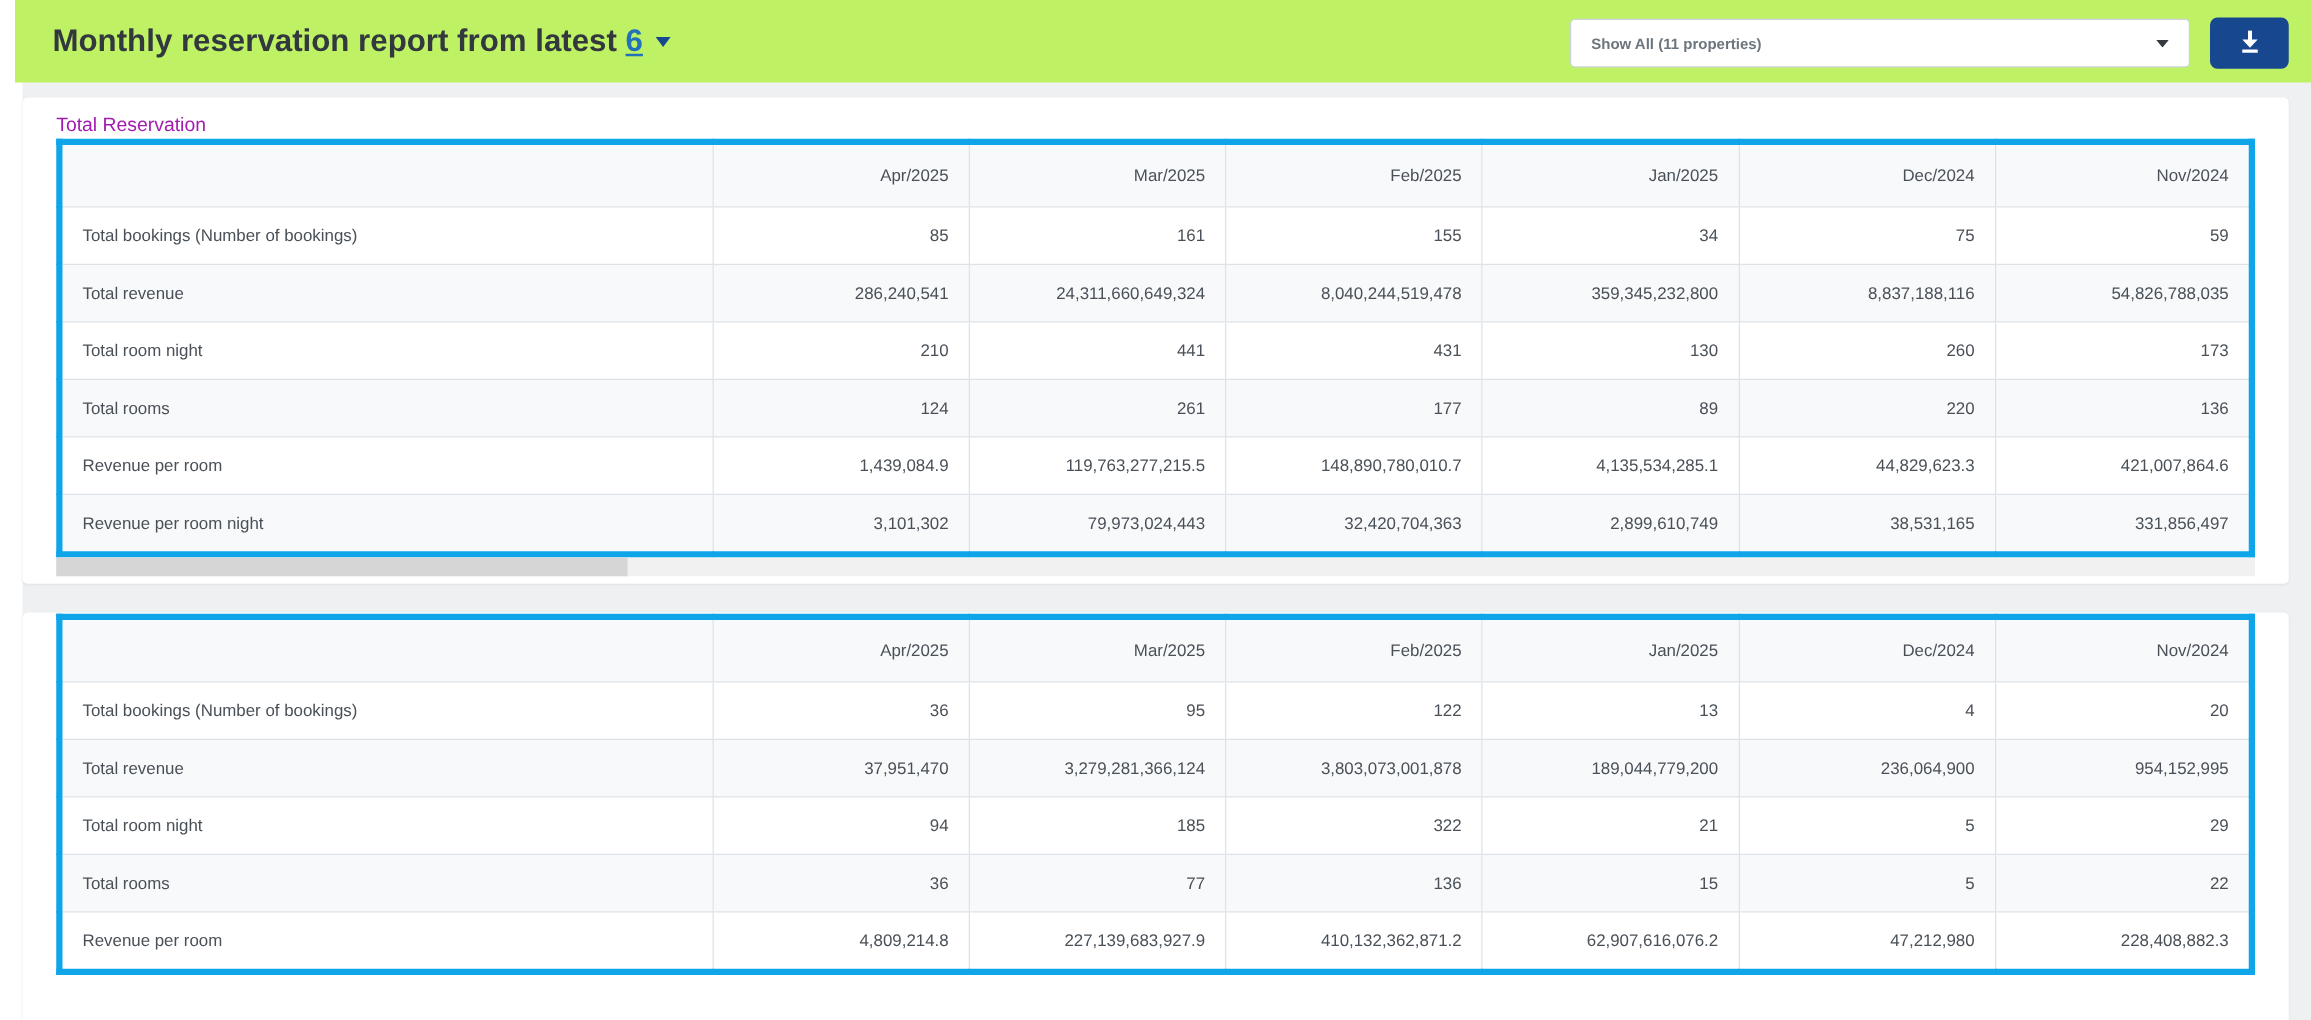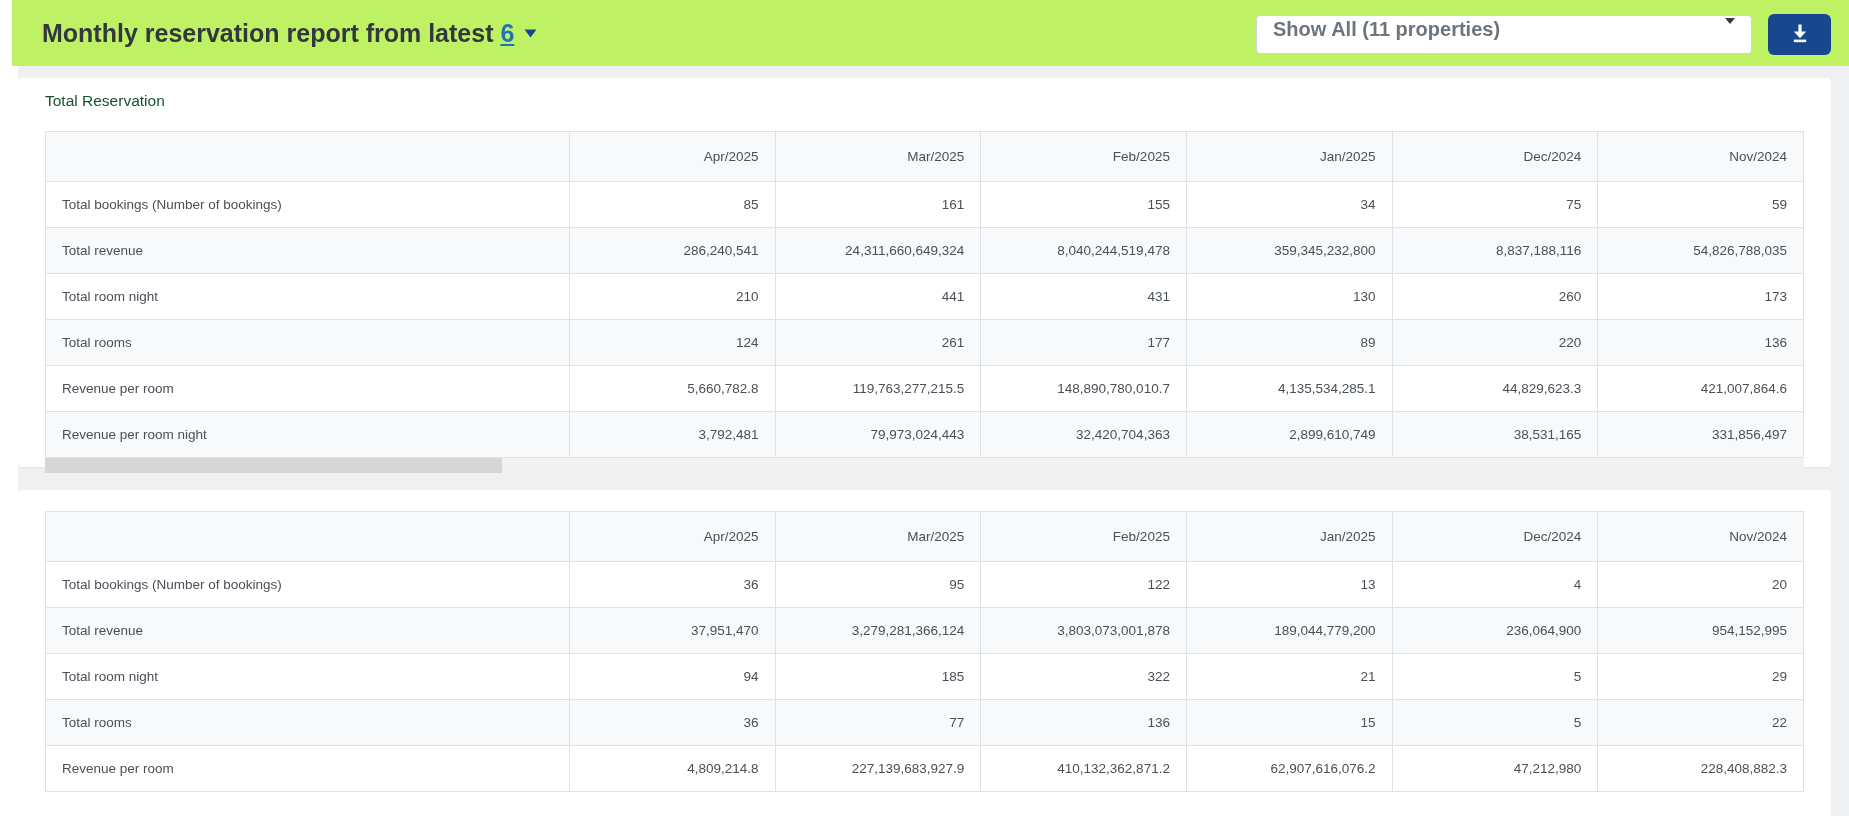--- a/index.html
+++ b/index.html
@@ -35,23 +35,23 @@
     text-decoration: underline;
     cursor: pointer;
   }
   .title-caret { margin-left: 10px; display: inline-flex; align-items: center; }
   .select-box {
     position: absolute; left: 1244px; top: 15px;
     width: 496px; height: 39px;
     background: #ffffff;
     border: 1px solid #ced4da;
     border-radius: 4px;
-    display: flex; align-items: flex-start;
-    padding: 2px 16px;
-    font-size: 20px; color: #6c757d;
+    display: flex; align-items: center;
+    padding: 16px 16px;
+    font-size: 12px; color: #6c757d;
     cursor: pointer;
   }
   .select-caret { margin-left: auto; display: inline-flex; align-items: center; }
   .download-btn {
     position: absolute; left: 1756px; top: 14px;
     width: 63px; height: 41px;
     background: #17478E;
     border: none; border-radius: 6px;
     display: flex; align-items: center; justify-content: center;
     cursor: pointer;
@@ -62,28 +62,28 @@
     width: 1813px;
     background: #ffffff;
     border-radius: 4px;
     box-shadow: 0 1px 2px rgba(0,0,0,0.06);
     padding: 0 27px;
   }
   .card-total { top: 78px; height: 389px; }
   .card-ota   { top: 490px; height: 420px; }
   .section-title {
     margin: 0; padding-top: 14px;
-    font-size: 15.5px; font-weight: 400; color: #14532d;
+    font-size: 15.5px; font-weight: 400; color: #a21caf;
   }
   
   table.report {
     width: 100%;
-    margin-top: 21px;
+    margin-top: 1px;
     border-collapse: collapse;
-    border: 1px solid #0ea5e9;
+    border: 5px solid #0ea5e9;
     table-layout: fixed;
   }
   table.report th, table.report td {
     border: 1px solid #dee2e6;
     font-size: 13.5px; font-weight: 400;
     color: #495057;
     line-height: 14px;
     padding: 15.5px 16px;
     white-space: nowrap;
     overflow: hidden;
@@ -197,30 +197,30 @@
           <td>Total rooms</td>
           <td class="num">124</td>
           <td class="num">261</td>
           <td class="num">177</td>
           <td class="num">89</td>
           <td class="num">220</td>
           <td class="num">136</td>
         </tr>
         <tr>
           <td>Revenue per room</td>
-          <td class="num">5,660,782.8</td>
+          <td class="num">1,439,084.9</td>
           <td class="num">119,763,277,215.5</td>
           <td class="num">148,890,780,010.7</td>
           <td class="num">4,135,534,285.1</td>
           <td class="num">44,829,623.3</td>
           <td class="num">421,007,864.6</td>
         </tr>
         <tr>
           <td>Revenue per room night</td>
-          <td class="num">3,792,481</td>
+          <td class="num">3,101,302</td>
           <td class="num">79,973,024,443</td>
           <td class="num">32,420,704,363</td>
           <td class="num">2,899,610,749</td>
           <td class="num">38,531,165</td>
           <td class="num">331,856,497</td>
         </tr>
       </tbody>
     </table>
   <div class="hscroll">
     <div class="hscroll-thumb"></div>

